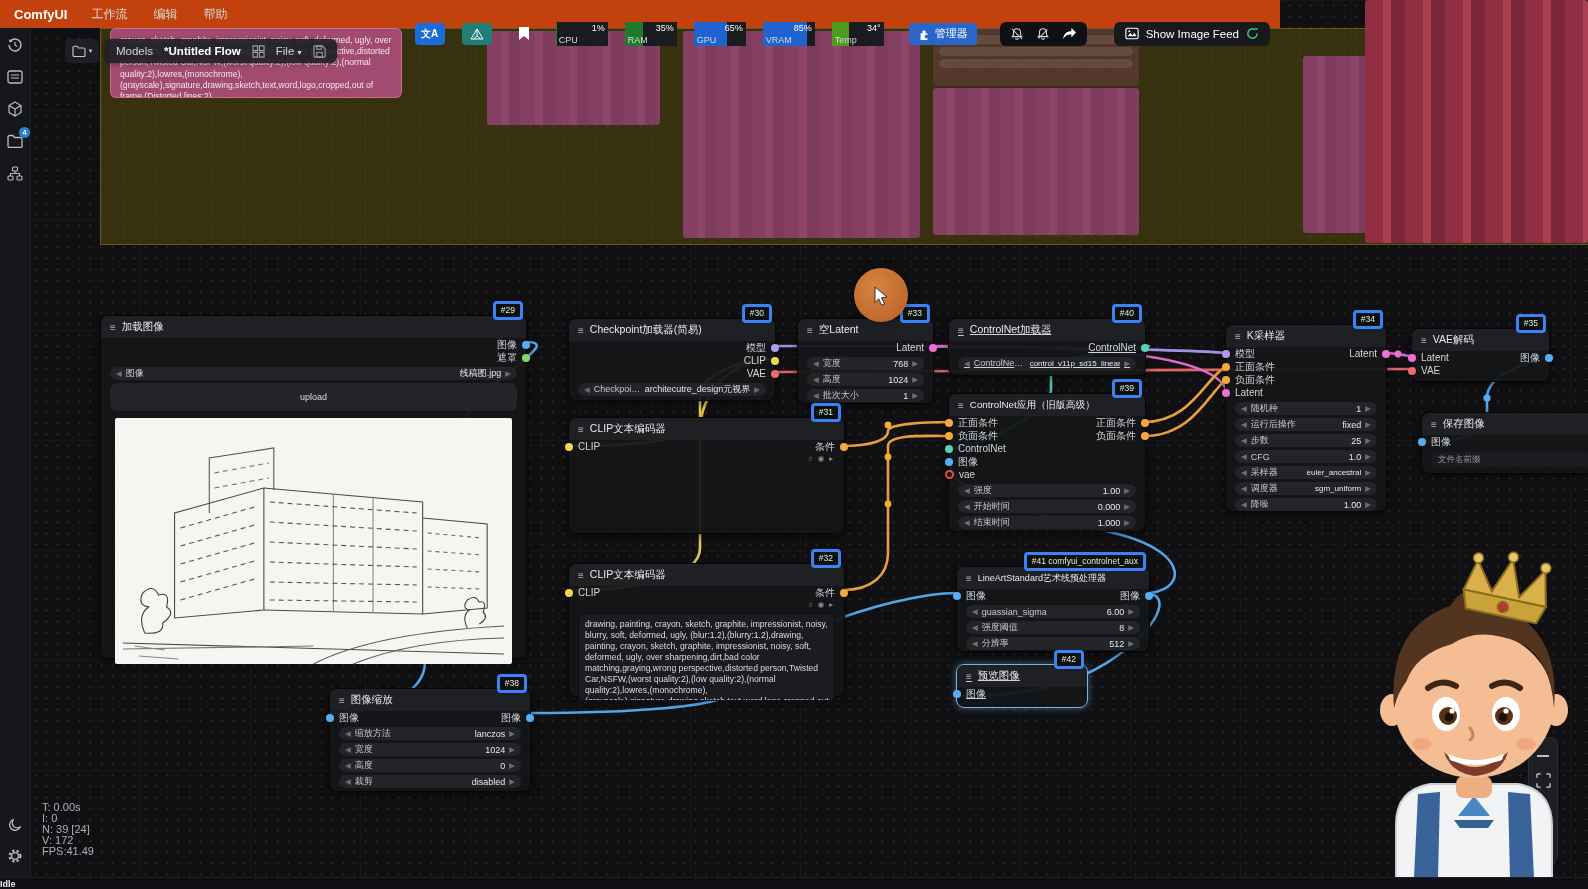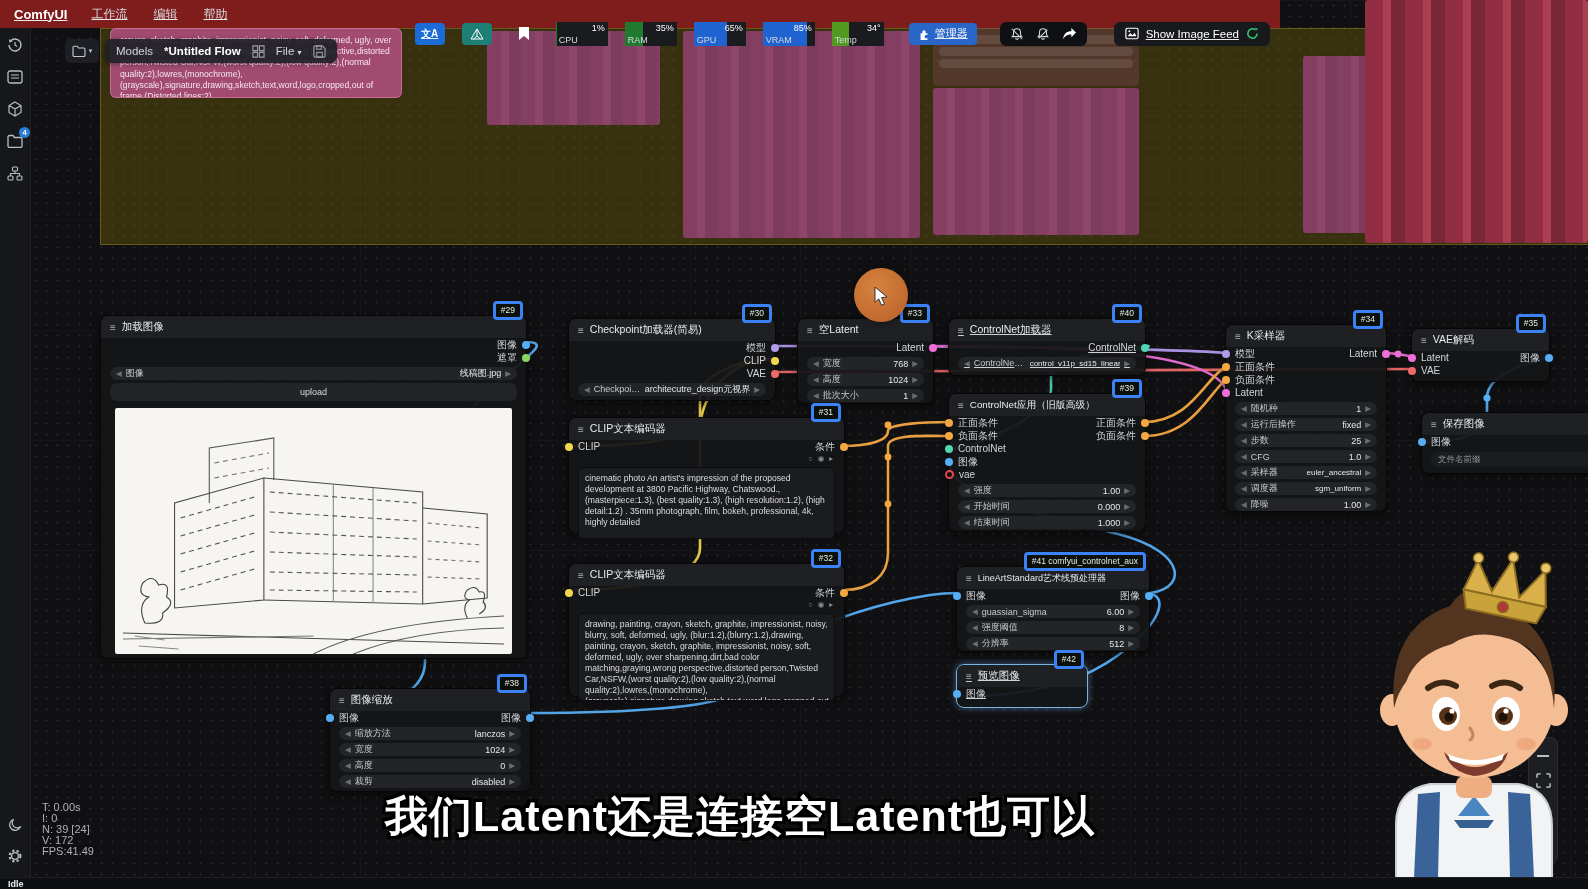--- a/index.html
+++ b/index.html
@@ -24,22 +24,22 @@
       linear-gradient(rgba(214,80,110,.22),rgba(214,80,110,.22)),
       repeating-linear-gradient(90deg,#7e2436 0 18px,#9e3a48 18px 26px,#5f1b2a 26px 40px),
       linear-gradient(180deg,#8c2f3f,#571826);}
   .ghost-panel{position:absolute;left:933px;top:28px;width:206px;height:58px;z-index:2;
     background:rgba(150,70,110,.30);border-radius:4px;padding:4px 6px;box-sizing:border-box;}
   .ghost-row{height:9px;margin:3px 0;border-radius:5px;background:rgba(255,255,255,.10);}
   .group-textnode{position:absolute;left:110px;top:28px;width:292px;height:70px;z-index:4;
     background:rgba(171,77,120,.92);border:1px solid rgba(255,160,200,.4);border-radius:6px;
     color:#f6e6ee;font-size:8.6px;line-height:1.3;padding:6px 9px;box-sizing:border-box;overflow:hidden;}
   
-  #topbar{position:absolute;left:0;top:0;width:1280px;height:28px;background:#7f1d1d;z-index:10;
-    display:flex;align-items:center;color:#e8eaec;font-size:12px;text-decoration:underline;}
+  #topbar{position:absolute;left:0;top:0;width:1280px;height:28px;background:#c2410c;z-index:10;
+    display:flex;align-items:center;color:#e8eaec;font-size:12px;}
   #topbar .logo{font-weight:bold;font-size:13px;color:#fff;margin:0 24px 0 14px;}
   #topbar .menu{margin-right:26px;color:#d7dadd;}
   .tb-right{display:flex;align-items:center;gap:17px;margin-left:auto;margin-top:39px;}
   .tb-btn{width:30px;height:22px;border-radius:4px;display:flex;align-items:center;justify-content:center;}
   .tb-blue{background:#1c6cd8;color:#fff;font-size:10px;font-weight:bold;}
   .tb-teal{background:#1d7f76;color:#fff;}
   .meter{position:relative;width:52px;height:24px;background:#191b1e;overflow:hidden;flex:none;}
   .meter .fill{position:absolute;left:0;top:0;bottom:0;}
   .meter .val{position:absolute;top:1px;right:3px;font-size:9px;color:#fff;}
   .meter .lab{position:absolute;bottom:1px;left:3px;font-size:9px;color:#d8dadd;}
@@ -51,21 +51,21 @@
     padding:0 11px;margin-left:10px;margin-right:10px;color:#fff;font-size:11.5px;}
   
   #sidebar{position:absolute;left:0;top:28px;width:30px;bottom:12px;background:#16171b;z-index:10;
     border-right:1px solid #222;display:flex;flex-direction:column;align-items:center;}
   .sb-icon{width:30px;height:30px;display:flex;align-items:center;justify-content:center;color:#b9bdc2;position:relative;margin-top:2px;}
   .sb-badge{position:absolute;top:1px;right:0px;background:#2a7fd4;color:#fff;font-size:7.5px;font-weight:bold;
     min-width:11px;height:11px;border-radius:6px;display:flex;align-items:center;justify-content:center;}
   .sb-bottom{margin-top:auto;}
   
   #statusbar{position:absolute;left:0;bottom:0;width:100%;height:12px;background:#0e0f12;z-index:11;
-    border-top:1px solid #1d1f24;color:#eceef0;font-size:9px;font-weight:bold;display:flex;align-items:center;padding-left:8px;box-sizing:border-box;}
+    border-top:1px solid #1d1f24;color:#eceef0;font-size:9px;font-weight:bold;display:flex;align-items:center;box-sizing:border-box;}
   
   #flow-toolbar{position:absolute;left:105px;top:39px;height:24px;z-index:6;display:flex;align-items:center;gap:11px;
     background:rgba(30,33,38,.92);border-radius:6px;padding:0 11px;font-size:11.5px;color:#cfd3da;box-shadow:0 1px 5px rgba(0,0,0,.4);}
   #flow-toolbar .ft-title{color:#fff;font-weight:bold;}
   #folder-btn{position:absolute;left:65px;top:39px;width:34px;height:24px;z-index:6;background:#1d1f24;border-radius:5px;
     display:flex;align-items:center;justify-content:center;gap:3px;color:#c7cacd;}
   
   .node{position:absolute;z-index:4;background:rgba(20,21,23,.94);border:1px solid #070708;border-radius:8px;
     box-shadow:0 2px 9px rgba(0,0,0,.55);color:#cfd2d6;}
   .node.selected{border:1.5px solid #7ab3e0;box-shadow:0 0 7px rgba(100,160,230,.55);text-decoration:underline;}
@@ -81,21 +81,21 @@
   .dot.out{margin-right:-13px;margin-left:5px;}
   .dot.hollow{width:5px;height:5px;background:transparent!important;border:2px solid #ec4747;}
   .c-image{background:#56aef5;}  .c-mask{background:#8bd65a;}  .c-model{background:#b19aea;}
   .c-clip{background:#f2d64e;}   .c-vae{background:#ec6a6a;}   .c-cond{background:#f5a742;}
   .c-latent{background:#ee6fd9;} .c-cnet{background:#52d6b2;}
   .w{display:flex;align-items:center;height:13px;margin:3px 9px 0;background:#232427;border-radius:7px;
     padding:0 6px;font-size:9px;color:#c6c9cc;white-space:nowrap;overflow:hidden;}
   .w .arr{color:#6b6e73;font-size:7.5px;flex:none;}
   .w .lab{margin:0 4px;overflow:hidden;text-overflow:ellipsis;}
   .w .val{margin-left:auto;margin-right:4px;color:#e5e7ea;overflow:hidden;}
-  .btn{margin:3px 9px 0;height:18px;background:#232427;border-radius:7px;display:flex;align-items:center;
+  .btn{margin:3px 9px 0;height:28px;background:#232427;border-radius:7px;display:flex;align-items:center;
     justify-content:center;font-size:9px;color:#d8dadc;}
   .ta{margin:4px 9px 6px;background:#1b1c1f;border:1px solid #0c0d0e;border-radius:5px;padding:5px 6px;
     font-size:8.6px;line-height:1.28;color:#dcdee1;overflow:hidden;}
   .cicons{display:flex;justify-content:flex-end;gap:5px;padding:0 11px;font-size:7.5px;color:#8f9296;height:10px;align-items:center;}
   .tinput{margin:4px 9px;height:15px;background:#1b1c1f;border-radius:7px;font-size:8.5px;color:#94979b;
     display:flex;align-items:center;padding:0 7px;}
   .imgprev{margin:7px 14px 9px;background:#f6f5f1;height:246px;border-radius:2px;overflow:hidden;}
   
   #wires{position:absolute;left:0;top:0;z-index:3;pointer-events:none;}
   #perf{position:absolute;left:42px;top:802px;z-index:4;font-size:11px;color:#aab0b6;line-height:11px;white-space:pre;}
@@ -316,21 +316,20 @@
         <span>CLIP</span>
         <span class="sp"></span>
         <span>条件</span>
         <span class="dot out c-cond"></span>
       </div>
     <div class="cicons">
         <span>○</span>
         <span>◉</span>
         <span>▸</span>
       </div>
-    <div class="ta" style="height:60px;">cinematic photo An artist's impression of the proposed development at 3800 Pacific Highway, Chatswood., (masterpiece:1.3), (best quality:1.3), (high resolution:1.2), (high detail:1.2) . 35mm photograph, film, bokeh, professional, 4k, highly detailed</div>
   </div>
 
   <div class="node" style="left:568px;top:563px;width:275px;height:132px;">
     <div class="badge">#32</div>
     <div class="nh">
         <span class="burger">≡</span>
         <span>CLIP文本编码器</span>
       </div>
     <div class="prow">
         <span class="dot in c-clip"></span>
@@ -723,21 +722,20 @@
       </svg>
     <svg width="15" height="15" viewBox="0 0 16 16">
         <path d="M2,14 L8,1 L14,14 L8,10.5 Z" fill="none" stroke="#cfd2d6" stroke-width="1.3" transform="rotate(40 8 8)"></path>
       </svg>
     <svg width="16" height="12" viewBox="0 0 18 12">
         <path d="M1,6 Q9,-3 17,6 Q9,15 1,6 z" fill="none" stroke="#cfd2d6" stroke-width="1.3"></path>
         <circle cx="9" cy="6" r="2.4" fill="none" stroke="#cfd2d6" stroke-width="1.3"></circle>
       </svg>
   </div>
 
-  <div id="subtitle">我们Latent还是连接空Latent也可以</div>
 
   <svg id="mascot" width="230" height="330" viewBox="0 0 230 330">
 
     <path d="M38,330 V276 Q38,242 72,236 L160,236 Q194,242 194,278 V330 Z" fill="#f1f3f5" stroke="#c9ced3" stroke-width="2"></path>
     <path d="M60,246 L56,330 L80,330 L82,244 Z" fill="#3a6499"></path>
     <path d="M172,246 L176,330 L152,330 L150,244 Z" fill="#3a6499"></path>
     <path d="M100,268 L116,248 L132,268 Z" fill="#4a86c2"></path>
     <path d="M96,272 h40 l-6,8 h-28 z" fill="#35608f"></path>
     <rect x="98" y="228" width="36" height="22" rx="8" fill="#efae82"></rect>
 

